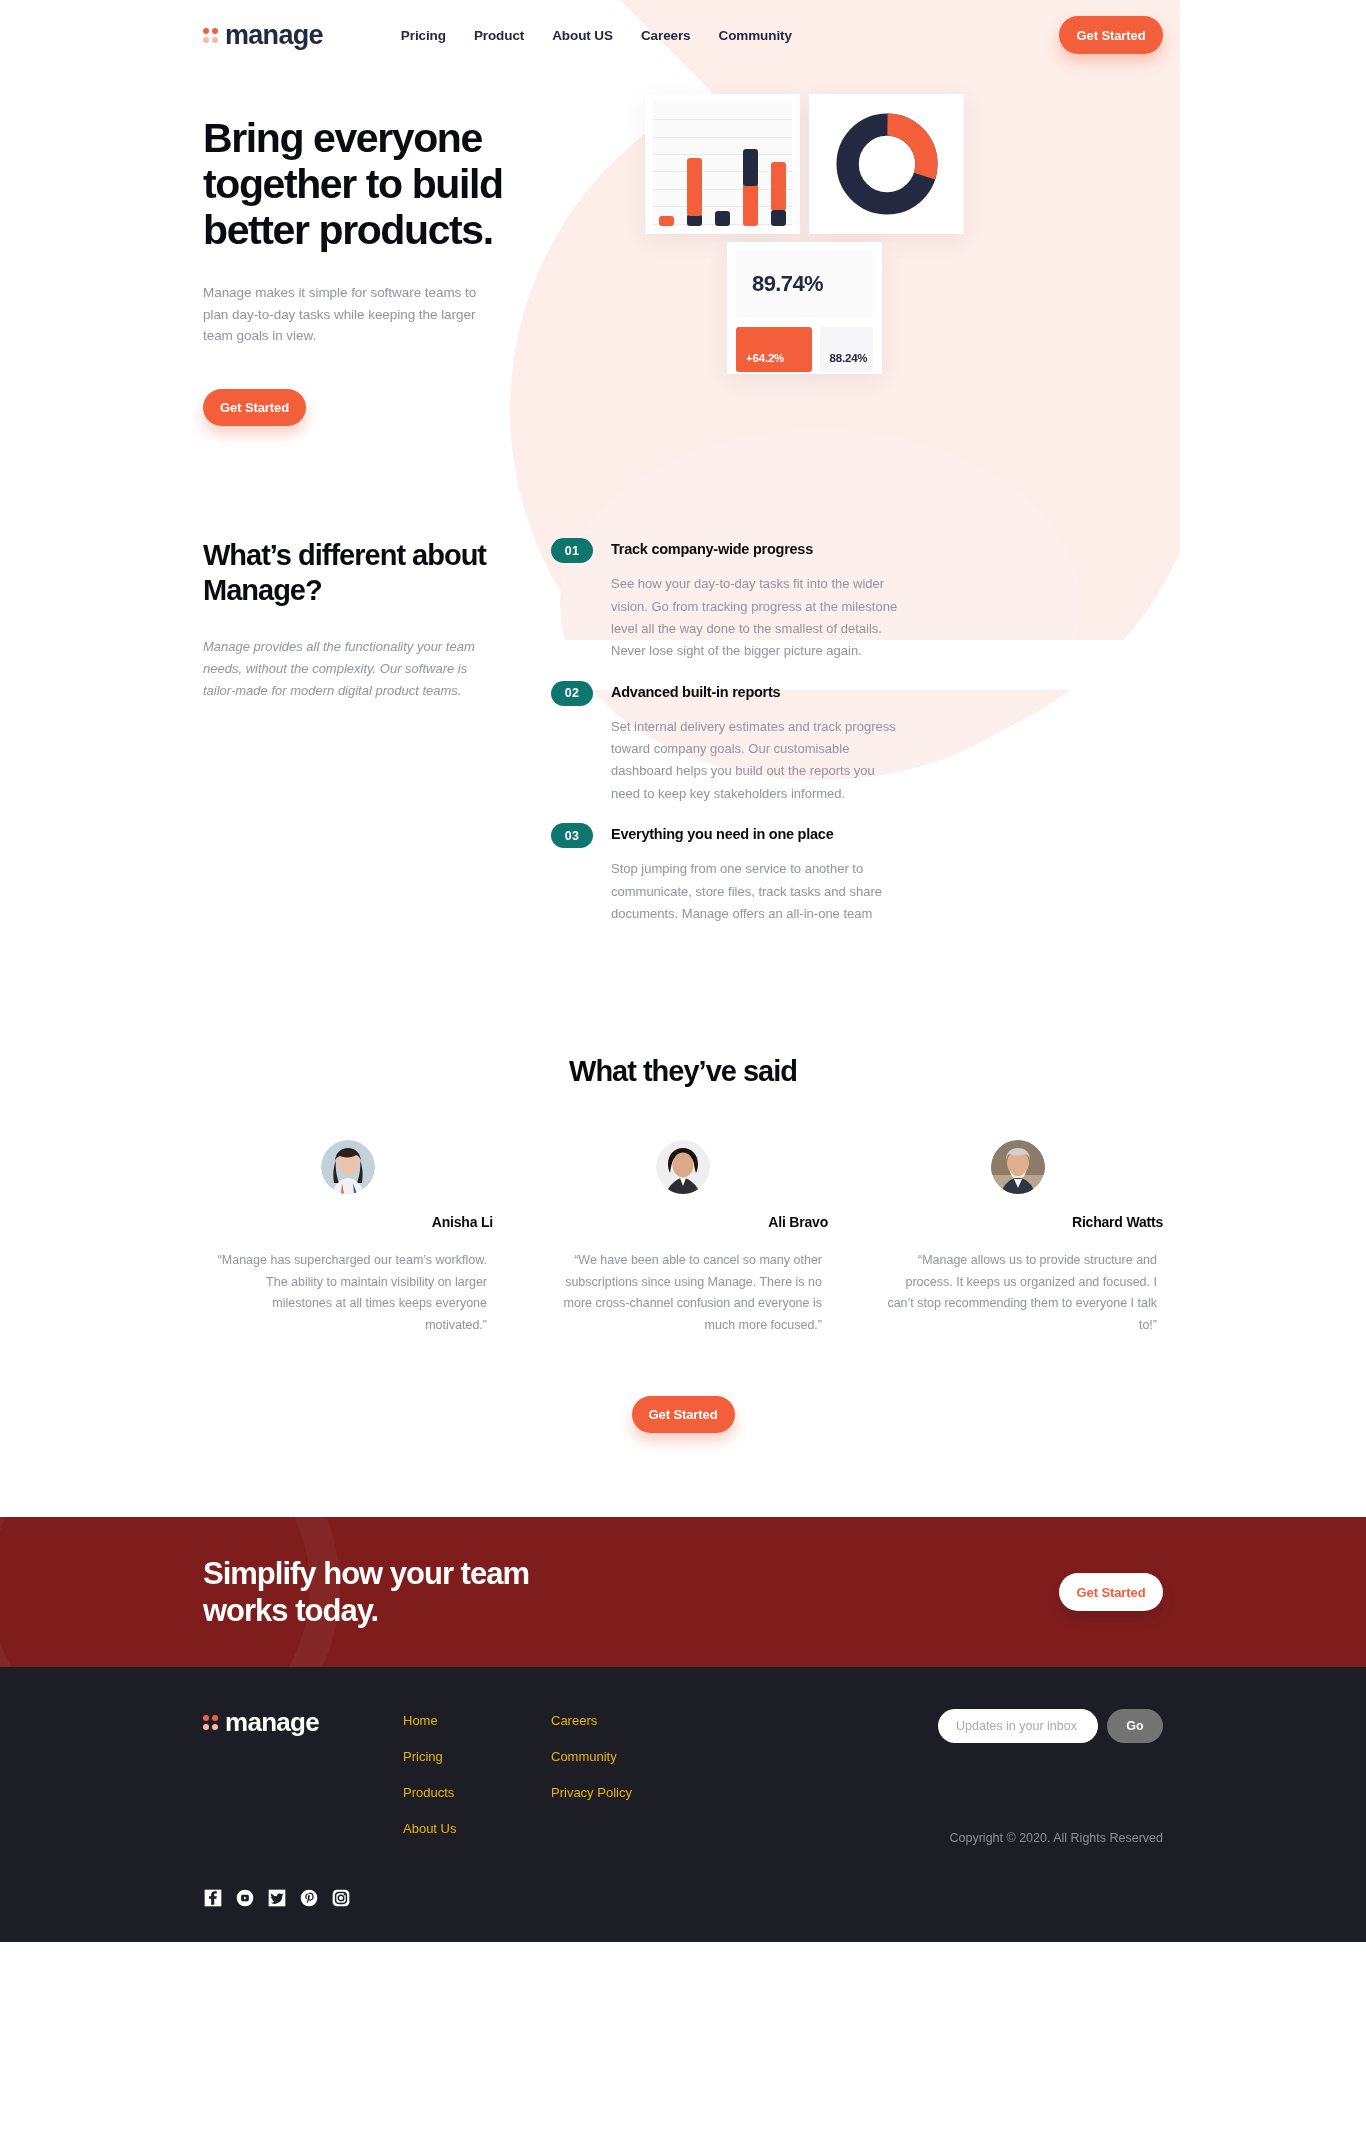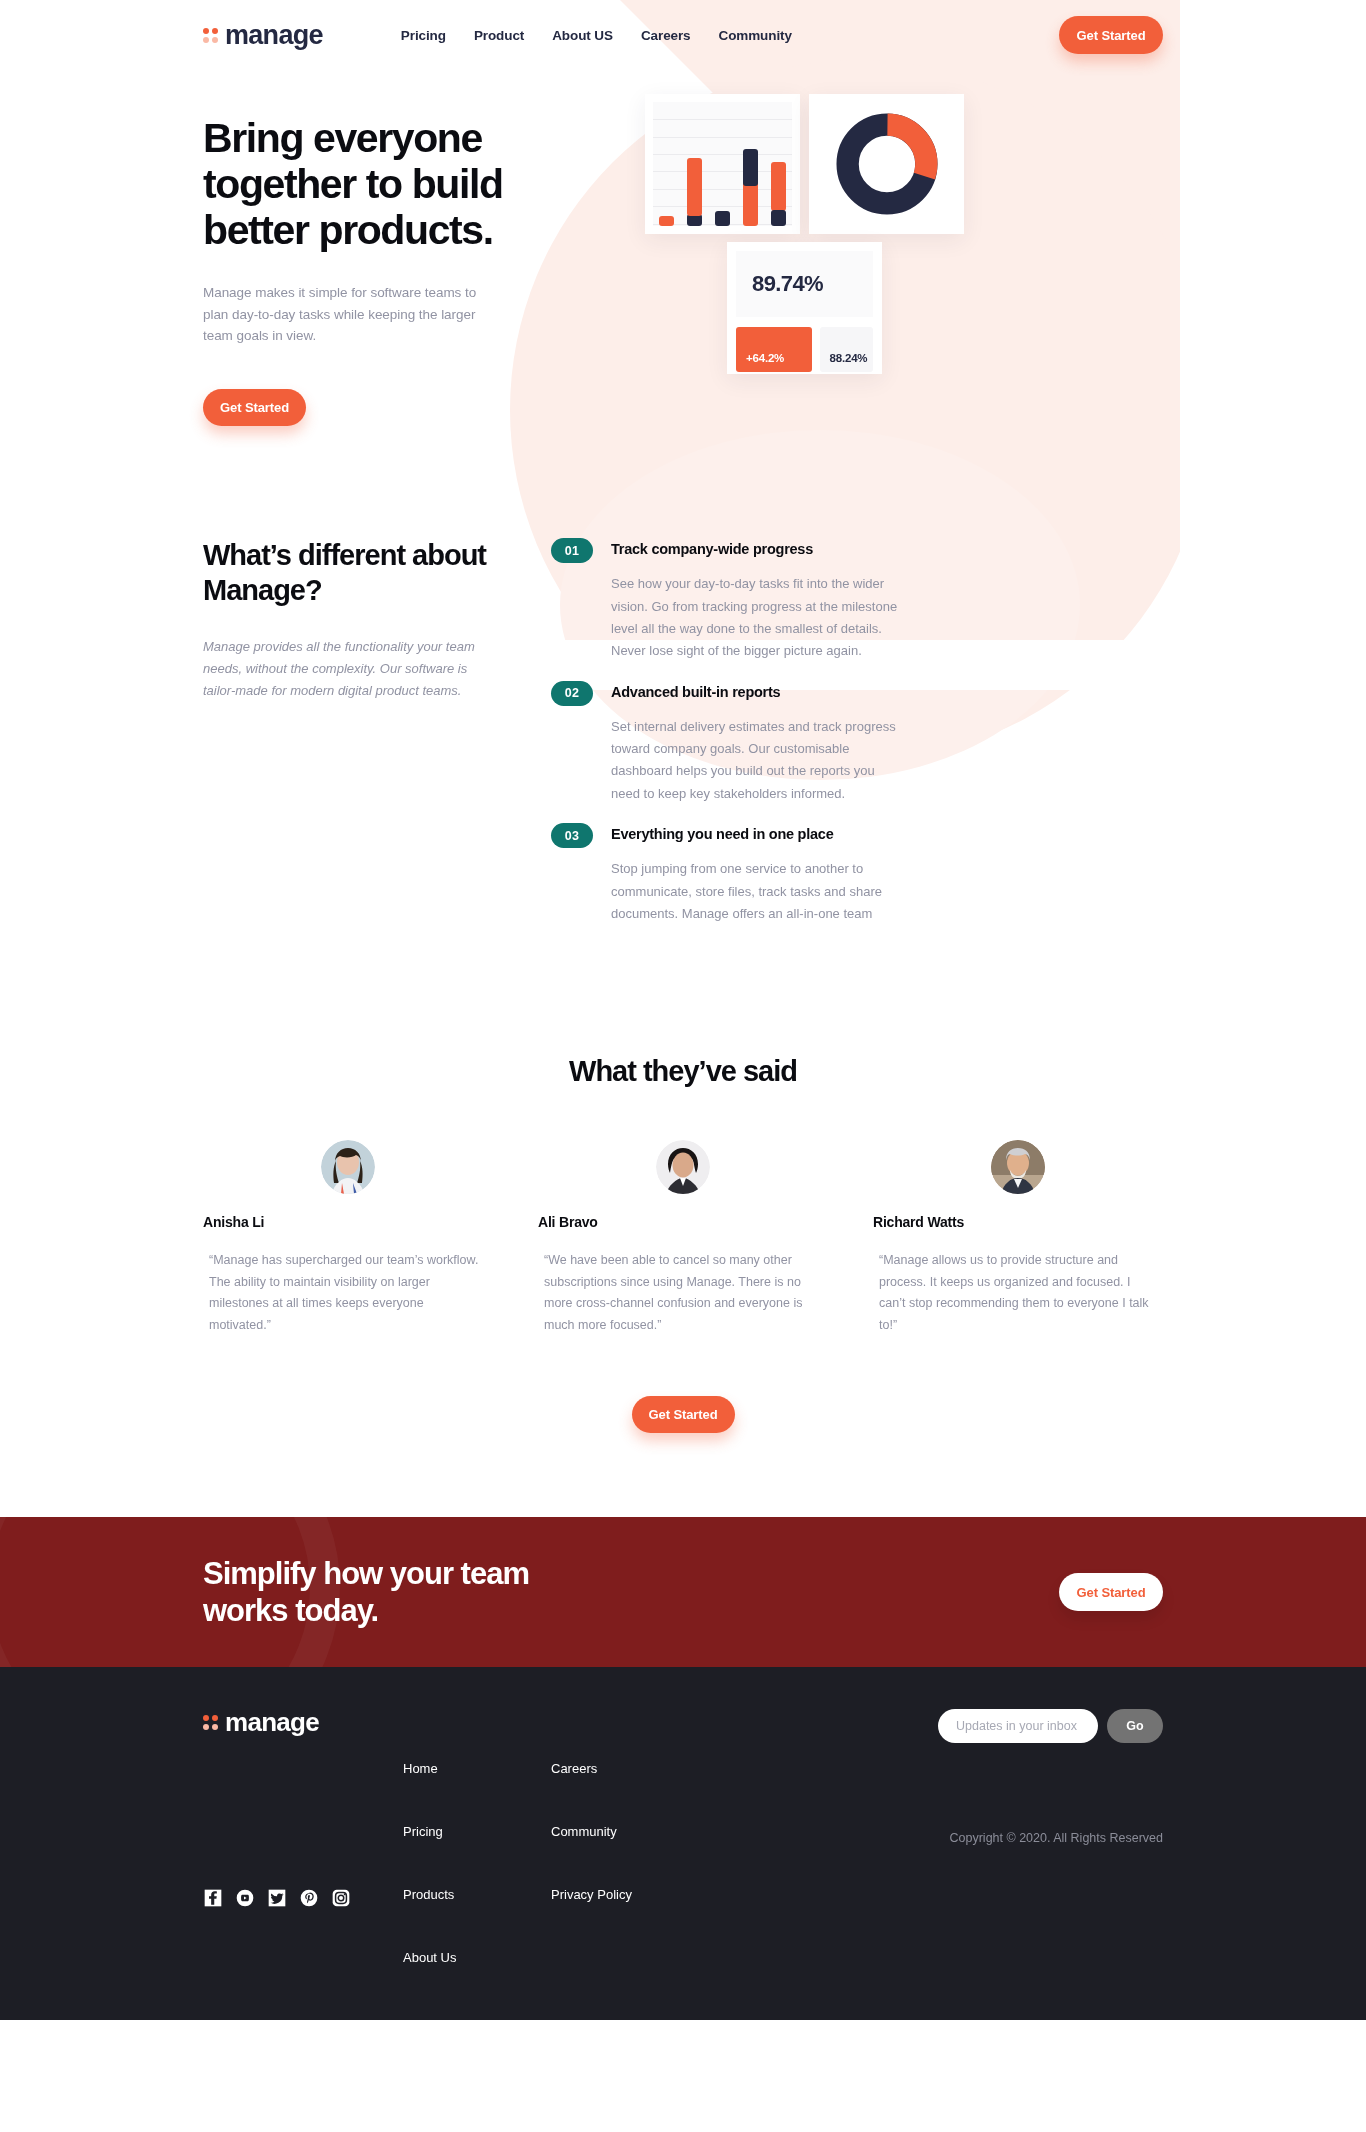--- a/index.html
+++ b/index.html
@@ -223,21 +223,21 @@
   
   .testi { padding-top: 112px; }
   .testi-title {
     text-align: center;
     font-size: 29px;
     font-weight: bold;
     letter-spacing: -1px;
     color: #0b0c11;
   }
   .testi-grid { display: flex; justify-content: space-between; padding-top: 52px; }
-  .testi-card { width: 290px; text-align: left; }
+  .testi-card { width: 290px; text-align: right; }
   .avatar {
     width: 54px; height: 54px;
     border-radius: 50%;
     margin: 0 auto;
     overflow: hidden;
     position: relative;
   }
   .avatar svg { display: block; width: 54px; height: 54px; }
   .testi-name {
     margin-top: 20px;
@@ -293,24 +293,23 @@
   .footer-inner { display: flex; }
   .f-brand { width: 200px; }
   .f-logo-text { font-size: 26px; font-weight: bold; color: #ffffff; letter-spacing: -0.7px; }
   .socials { display: flex; gap: 12px; margin-top: 150px; }
   .socials span { display: inline-flex; width: 20px; height: 20px; }
   .socials svg { width: 20px; height: 20px; fill: #ffffff; }
   .f-col { width: 148px; padding-top: 6px; }
   .f-col a {
     display: block;
     font-size: 13px;
-    color: #ffffff;
+    color: #eab308;
     text-decoration: none;
     margin-bottom: 21px;
-    margin-top: 48px;
   }
   .f-right { margin-left: auto; padding-top: 2px; text-align: right; }
   .f-form { display: flex; gap: 9px; }
   .f-input {
     width: 160px; height: 34px;
     border-radius: 18px;
     border: none;
     outline: none;
     padding: 0 18px;
     font-size: 12.5px;

